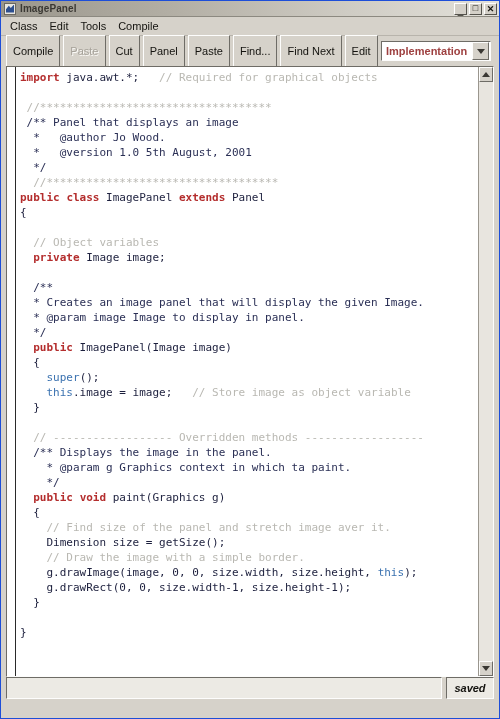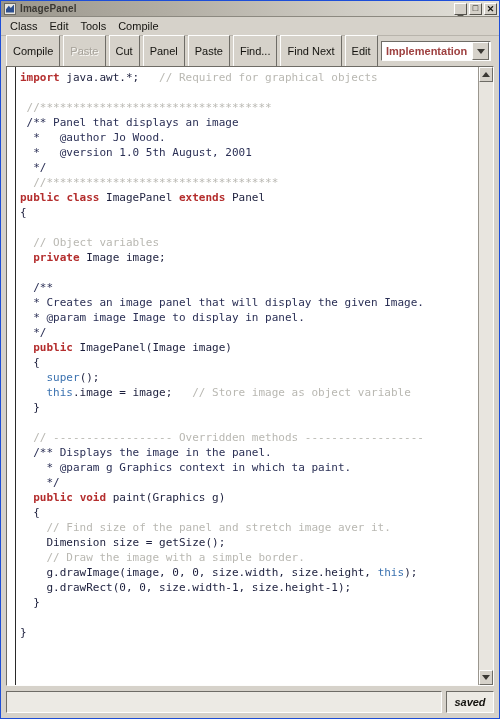--- a/index.html
+++ b/index.html
@@ -229,25 +229,25 @@
   }
   .sb-up { width: 0; height: 0; border-left: 4px solid transparent; border-right: 4px solid transparent; border-bottom: 5px solid #3a3833; }
   .sb-dn { width: 0; height: 0; border-left: 4px solid transparent; border-right: 4px solid transparent; border-top: 5px solid #3a3833; }
   .sb-track { flex: 1; background: #e8e5df; }
   .sb-thumb {
     height: 0px;
   }
 
   
   .statusbar {
-    height: 32px;
-    flex: none;
-    display: flex;
-    align-items: center;
-    padding: 16px 5px;
+    height: 41px;
+    flex: none;
+    display: flex;
+    align-items: flex-start;
+    padding: 0 5px;
     gap: 4px;
   }
   .status-msg {
     flex: 1;
     height: 22px;
     background: #eceae4;
     border-top: 1px solid #6e6c66;
     border-left: 1px solid #6e6c66;
     border-right: 1px solid #fdfdfc;
     border-bottom: 1px solid #fdfdfc;

